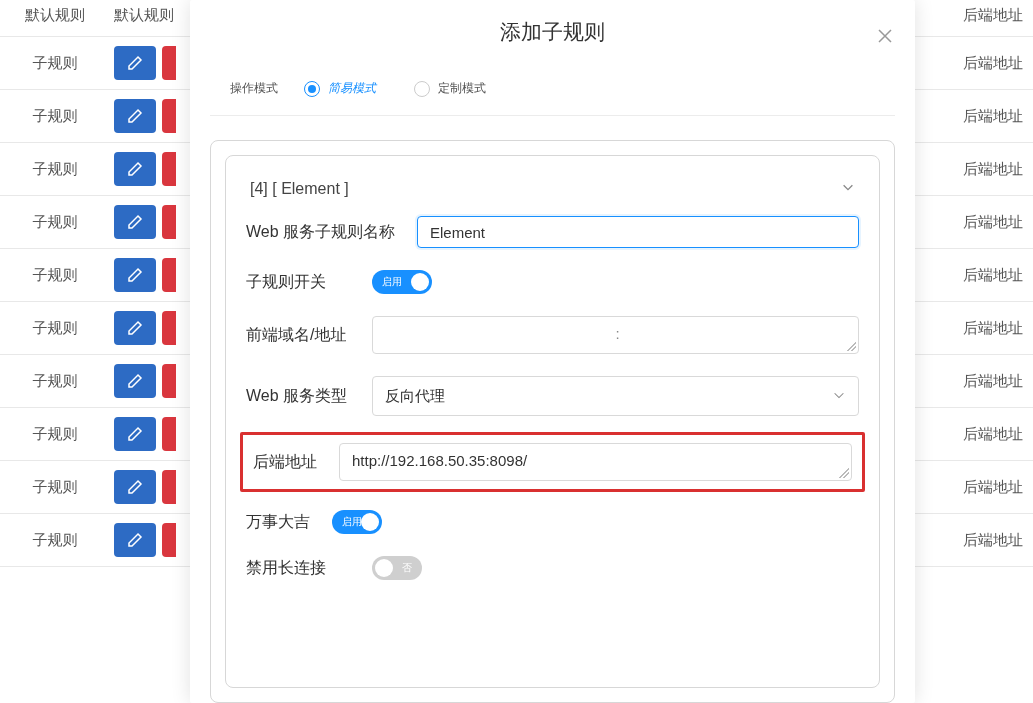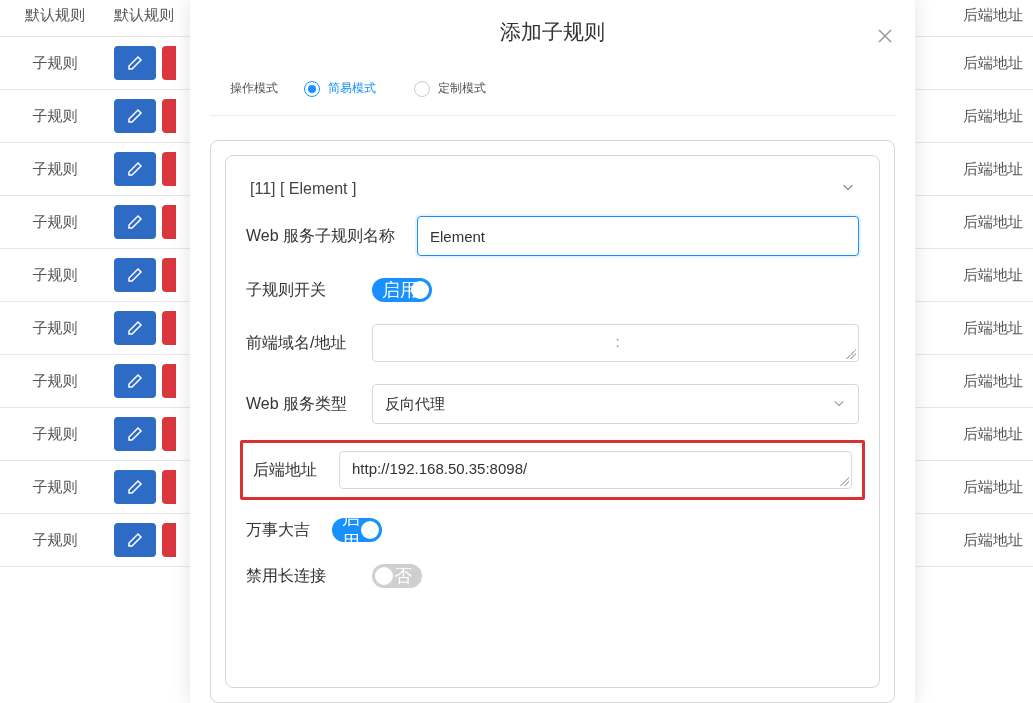--- a/index.html
+++ b/index.html
@@ -119,21 +119,21 @@
     align-items: center;
     justify-content: center;
   }
   .radio.selected .radio-dot { border-color: #1890ff; }
   .radio.selected .radio-dot::after {
     content: "";
     width: 8px; height: 8px;
     background: #1890ff;
     border-radius: 50%;
   }
-  .radio.selected .radio-text { color: #1890ff; }
+  .radio.selected .radio-text { color: #1890ff; font-style: italic; }
   .radio-text { color: #555; }
 
   .modal-body {
     flex: 1;
     padding: 24px 20px 0 20px;
     overflow: hidden;
   }
   .panel-outer {
     border: 1px solid #d7d7d7;
     border-radius: 8px;
@@ -168,21 +168,21 @@
     width: 155px;
     font-size: 16px;
     color: #333;
     flex-shrink: 0;
   }
   .form-label.narrow { width: 110px; }
   .form-label.narrow2 { width: 70px; }
 
   .input {
     flex: 1;
-    height: 40px;
+    height: 32px;
     border: 1px solid #d9d9d9;
     border-radius: 4px;
     padding: 0 12px;
     font-size: 15px;
     color: #333;
     outline: none;
   }
   .input.focus { border-color: #1890ff; box-shadow: 0 0 0 2px rgba(24,144,255,0.1); }
   .textarea {
     flex: 1;
@@ -219,21 +219,21 @@
   }
 
   .switch {
     width: 60px;
     height: 24px;
     border-radius: 12px;
     display: inline-flex;
     align-items: center;
     padding: 0 4px;
     color: #fff;
-    font-size: 18px;
+    font-size: 10px;
     cursor: pointer;
     position: relative;
   }
   .switch.on { background: #1890ff; justify-content: flex-start; }
   .switch.off { background: #cfcfcf; justify-content: flex-end; }
   .switch .knob {
     width: 18px; height: 18px;
     background: #fff;
     border-radius: 50%;
     position: absolute;
@@ -421,21 +421,21 @@
           <span class="radio-text">定制模式</span>
         </label>
       </div>
     </div>
 
     <div class="modal-body">
       <div class="panel-outer">
         <div class="panel-inner">
 
           <div class="collapse-header">
-            <span>[11] [ Element ]</span>
+            <span>[4] [ Element ]</span>
             <span class="chev">
               <svg viewBox="0 0 16 16" fill="none" stroke="currentColor" stroke-width="1.5">
                   <path d="M3 6 L8 11 L13 6"></path>
                 </svg>
             </span>
           </div>
 
           <div class="form-row">
             <div class="form-label">Web 服务子规则名称</div>
             <input class="input focus" value="Element" style="">

